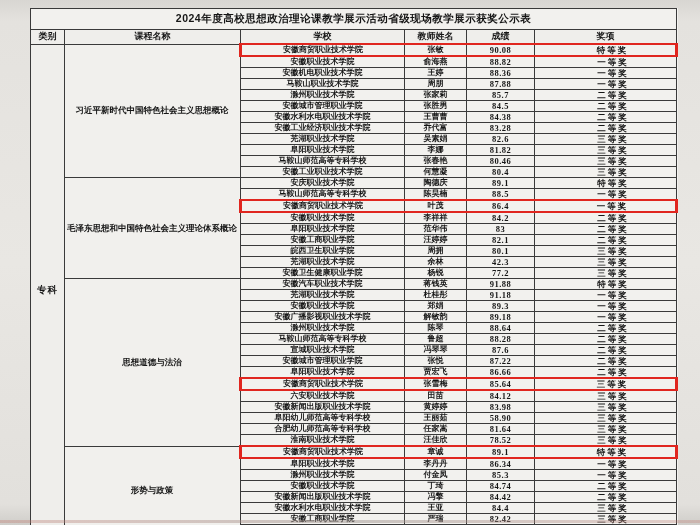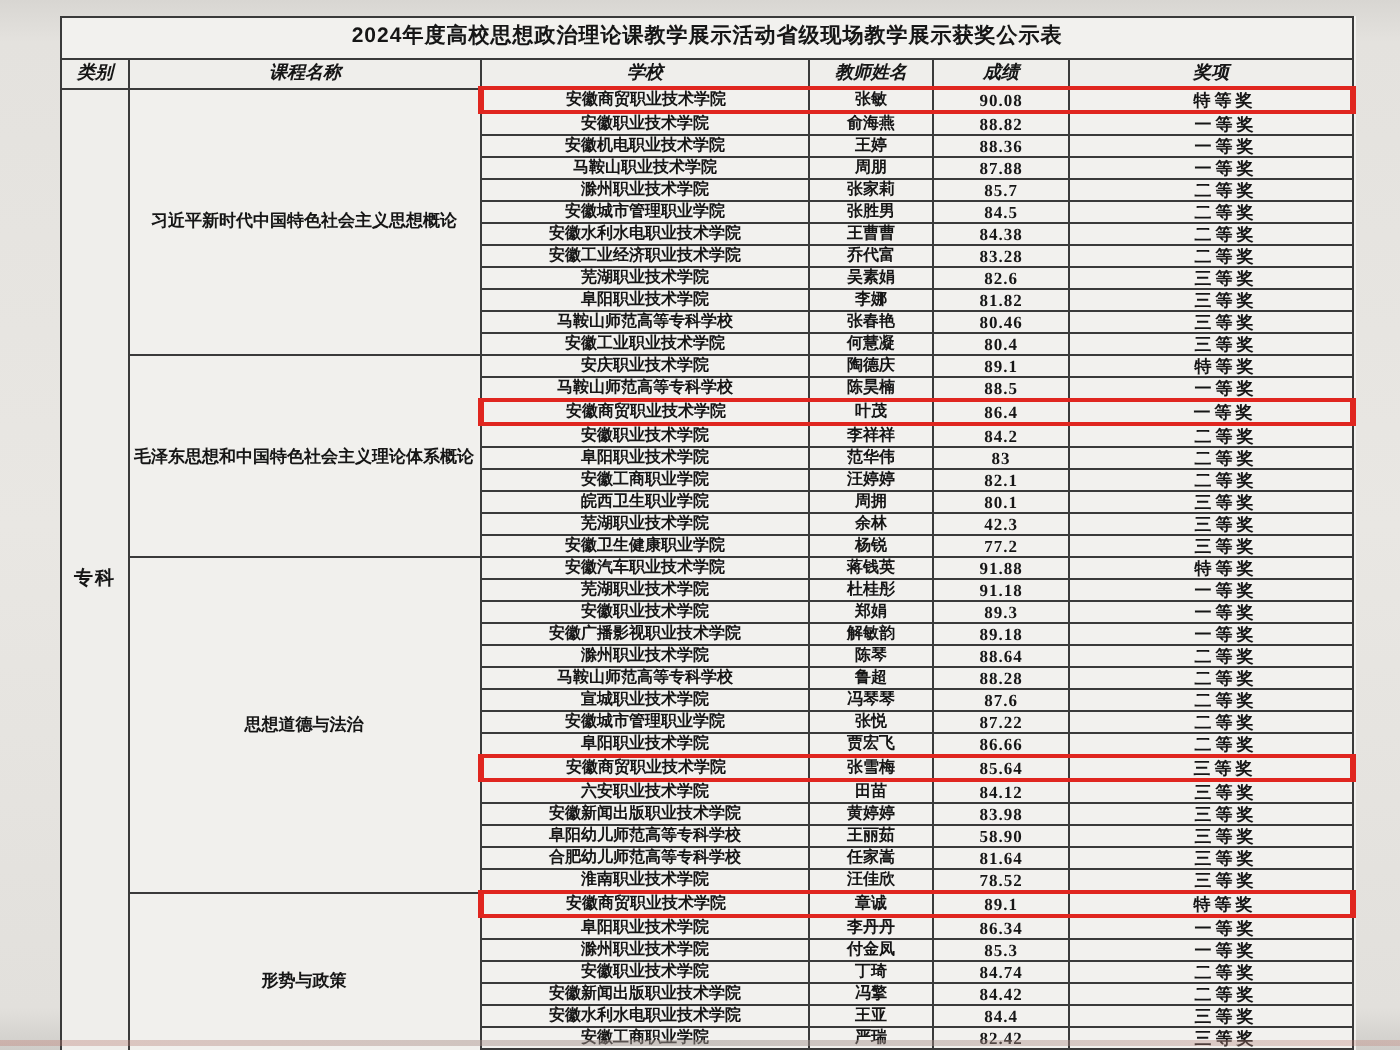--- a/index.html
+++ b/index.html
@@ -36,21 +36,20 @@
   thead td.title{
     font-size:10.5px;
     height:20px;
     letter-spacing:.5px;
     white-space:nowrap;
   }
   thead th{
     font-size:9px;
     height:13px;
     background:#efeeeb;
-    font-style:italic;
   }
   tbody tr{height:10px;}
   tbody td{height:10px;}
   td.cat{
     font-size:9.5px;
     letter-spacing:1px;
     background:#efeeeb;
   }
   td.course{
     font-size:8.5px;

